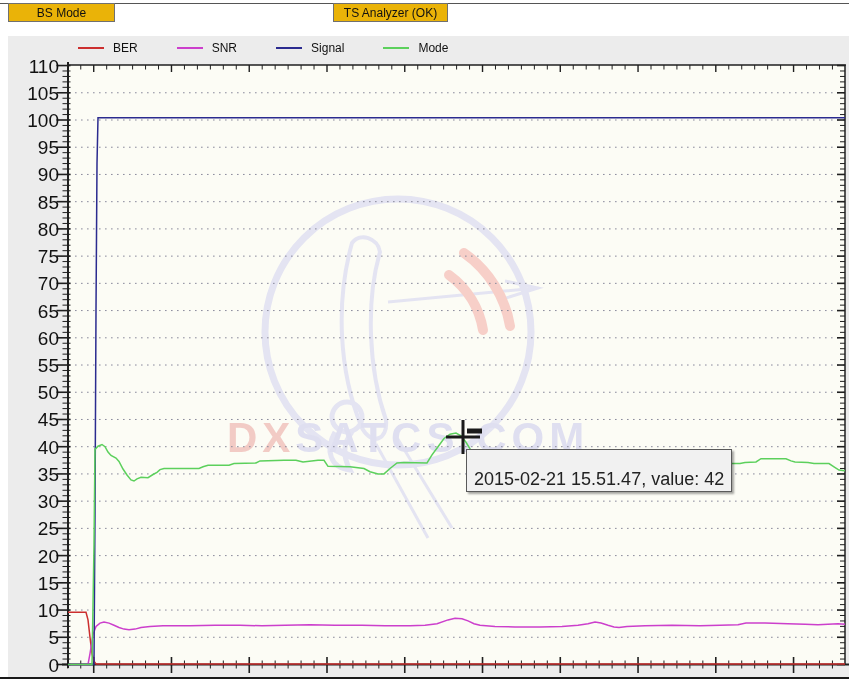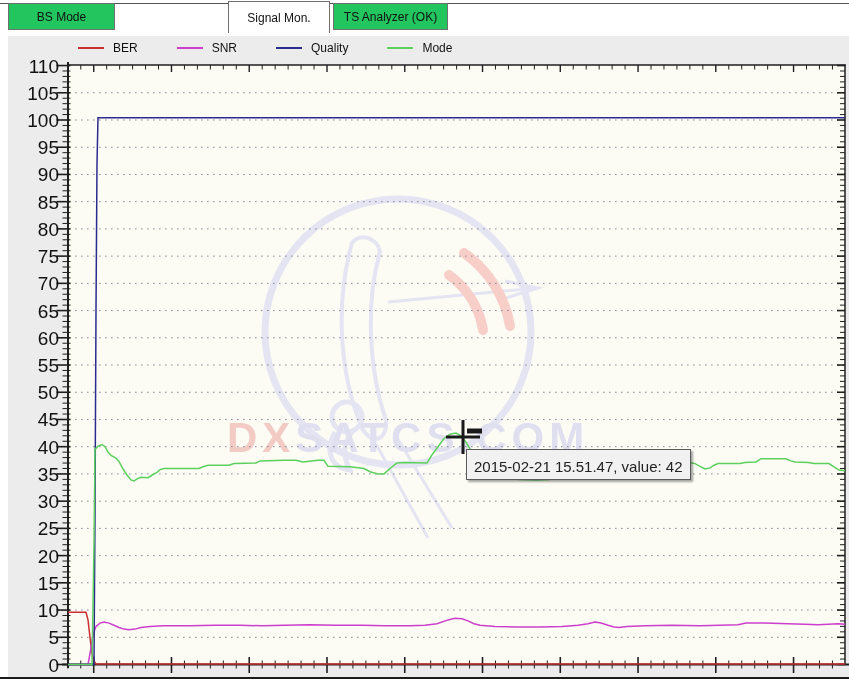--- a/index.html
+++ b/index.html
@@ -1,44 +1,41 @@
 <!DOCTYPE html>
 <html><head>
 <meta charset="utf-8">
 <style>
   html,body{margin:0;padding:0;background:#fff;}
   #app{position:relative;width:849px;height:685px;background:#ffffff;overflow:hidden;
        font-family:"Liberation Sans",sans-serif;}
   #top-rule{position:absolute;left:0;top:3px;width:849px;height:1px;background:#555;}
-  .tab{position:absolute;top:3px;height:27px;box-sizing:border-box;background:#22c55e;
+  .tab{position:absolute;top:3px;height:19px;box-sizing:border-box;background:#eab308;
        border:1px solid #707070;display:flex;align-items:center;justify-content:center;
        font-size:12px;color:#111;cursor:default;}
   .tab.active{top:1px;height:32px;border-bottom:none;background:#ffffff;z-index:3;}
   #panel{position:absolute;left:8px;top:36px;width:841px;height:641px;background:#ececec;}
   #chart-svg{position:absolute;left:0;top:0;}
   #legend{position:absolute;left:78px;top:39px;height:18px;display:flex;align-items:center;text-align:right;}
   .legend-item{display:flex;align-items:center;margin-right:39px;}
   .legend-swatch{width:26px;height:2px;margin-right:9px;}
   .legend-label{font-size:12px;color:#111;}
-  #tooltip{position:absolute;left:466px;top:449px;height:18px;padding:8px 7px 3px 7px;
+  #tooltip{position:absolute;left:466px;top:449px;height:18px;padding:20px 7px 3px 7px;
            background:#f1f1f1;border:1px solid #5a5a5a;box-shadow:2px 2px 2px rgba(0,0,0,0.35);
-           font-size:15px;color:#222;white-space:nowrap;z-index:5;line-height:18px;}
+           font-size:18px;color:#222;white-space:nowrap;z-index:5;line-height:18px;}
   #bottom-line{position:absolute;left:0;top:677px;width:849px;height:2px;background:#1a1a1a;}
 </style>
 </head>
 <body>
 
 <div id="app">
   <div id="top-rule"></div>
 
   <div class="tab" style="left:8px;width:107px;">
     <span>BS Mode</span>
-  </div>
-  <div class="tab active" style="left:228px;width:102px;">
-    <span>Signal Mon.</span>
   </div>
   <div class="tab" style="left:333px;width:115px;">
     <span>TS Analyzer (OK)</span>
   </div>
 
   <div id="panel"></div>
 
   <svg id="chart-svg" width="849" height="685">
       <rect x="68" y="65" width="777" height="599.5" fill="#fcfcf5"></rect>
       <g>
@@ -455,21 +452,21 @@
     <div class="legend-item">
       <span class="legend-swatch" style="background: rgb(204, 47, 47);"></span>
       <span class="legend-label">BER</span>
     </div>
     <div class="legend-item">
       <span class="legend-swatch" style="background: rgb(204, 63, 204);"></span>
       <span class="legend-label">SNR</span>
     </div>
     <div class="legend-item">
       <span class="legend-swatch" style="background: rgb(43, 43, 143);"></span>
-      <span class="legend-label">Quality</span>
+      <span class="legend-label">Signal</span>
     </div>
     <div class="legend-item">
       <span class="legend-swatch" style="background: rgb(92, 208, 92);"></span>
       <span class="legend-label">Mode</span>
     </div>
   </div>
 
   <div id="tooltip">
     <span>2015-02-21 15.51.47, value: 42</span>
   </div>

